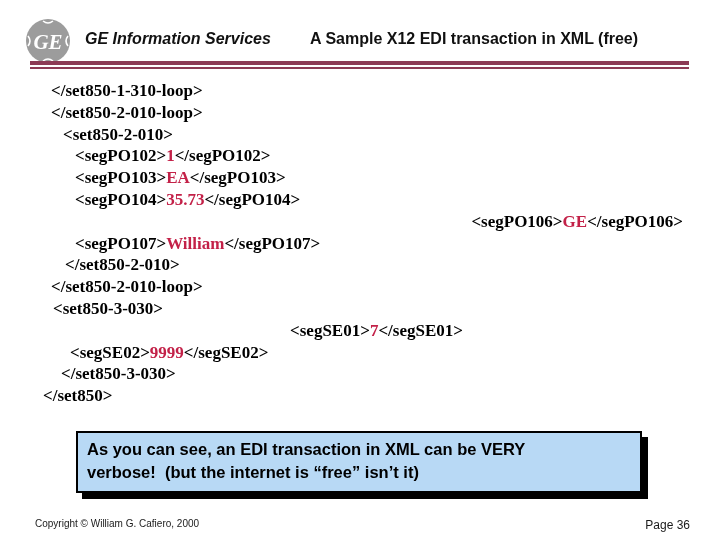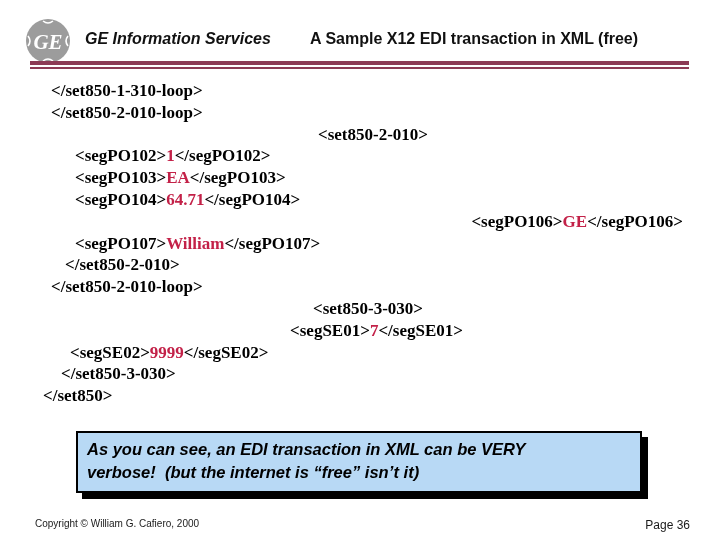--- a/index.html
+++ b/index.html
@@ -42,21 +42,20 @@
     font-weight:bold;font-size:17px;line-height:21.8px;
     color:#000000;white-space:nowrap;margin-left:8px;
   }
   .code .xml-value{color:var(--value-red);}
   .callout{
     position:absolute;left:76px;top:431px;width:566px;
     background:var(--callout-bg);
     border:2px solid #000000;
     box-shadow:6px 6px 0 #000000;
     padding:5px 9px 7px 9px;
-    font-style:italic;
   }
   .callout .callout-line{
     font-weight:bold;font-size:16.5px;line-height:23px;color:#000000;
     white-space:pre-wrap;
   }
   .copyright{
     position:absolute;left:35px;top:518px;
     font-size:10px;color:#1a1a1a;white-space:nowrap;
   }
   .page-number{
@@ -81,29 +80,29 @@
 
 <div class="rule">
   <div class="thick"></div>
   <div class="gap"></div>
   <div class="thin"></div>
 </div>
 
 <div class="code">
     <div class="code-line" style="padding-left: 8px;"><span class="xml-tag">&lt;/set850-1-310-loop&gt;</span></div>
     <div class="code-line" style="padding-left: 8px;"><span class="xml-tag">&lt;/set850-2-010-loop&gt;</span></div>
-    <div class="code-line" style="padding-left: 20px; text-align: center;"><span class="xml-tag">&lt;set850-2-010&gt;</span></div>
+    <div class="code-line" style="padding-left: 20px;"><span class="xml-tag">&lt;set850-2-010&gt;</span></div>
     <div class="code-line" style="padding-left: 32px;"><span class="xml-tag">&lt;segPO102&gt;</span><span class="xml-value">1</span><span class="xml-tag">&lt;/segPO102&gt;</span></div>
     <div class="code-line" style="padding-left: 32px;"><span class="xml-tag">&lt;segPO103&gt;</span><span class="xml-value">EA</span><span class="xml-tag">&lt;/segPO103&gt;</span></div>
-    <div class="code-line" style="padding-left: 32px;"><span class="xml-tag">&lt;segPO104&gt;</span><span class="xml-value">64.71</span><span class="xml-tag">&lt;/segPO104&gt;</span></div>
+    <div class="code-line" style="padding-left: 32px;"><span class="xml-tag">&lt;segPO104&gt;</span><span class="xml-value">35.73</span><span class="xml-tag">&lt;/segPO104&gt;</span></div>
     <div class="code-line" style="padding-left: 32px; text-align: right;"><span class="xml-tag">&lt;segPO106&gt;</span><span class="xml-value">GE</span><span class="xml-tag">&lt;/segPO106&gt;</span></div>
     <div class="code-line" style="padding-left: 32px;"><span class="xml-tag">&lt;segPO107&gt;</span><span class="xml-value">William</span><span class="xml-tag">&lt;/segPO107&gt;</span></div>
     <div class="code-line" style="padding-left: 22px;"><span class="xml-tag">&lt;/set850-2-010&gt;</span></div>
     <div class="code-line" style="padding-left: 8px;"><span class="xml-tag">&lt;/set850-2-010-loop&gt;</span></div>
-    <div class="code-line" style="padding-left: 10px; text-align: center;"><span class="xml-tag">&lt;set850-3-030&gt;</span></div>
+    <div class="code-line" style="padding-left: 10px;"><span class="xml-tag">&lt;set850-3-030&gt;</span></div>
     <div class="code-line" style="padding-left: 27px; text-align: center;"><span class="xml-tag">&lt;segSE01&gt;</span><span class="xml-value">7</span><span class="xml-tag">&lt;/segSE01&gt;</span></div>
     <div class="code-line" style="padding-left: 27px;"><span class="xml-tag">&lt;segSE02&gt;</span><span class="xml-value">9999</span><span class="xml-tag">&lt;/segSE02&gt;</span></div>
     <div class="code-line" style="padding-left: 18px;"><span class="xml-tag">&lt;/set850-3-030&gt;</span></div>
     <div class="code-line" style="padding-left: 0px;"><span class="xml-tag">&lt;/set850&gt;</span></div>
   </div>
 
 <div class="callout">
   <div>
       <div class="callout-line">As you can see, an EDI transaction in XML can be VERY</div>
       <div class="callout-line">verbose!  (but the internet is “free” isn’t it)</div>

